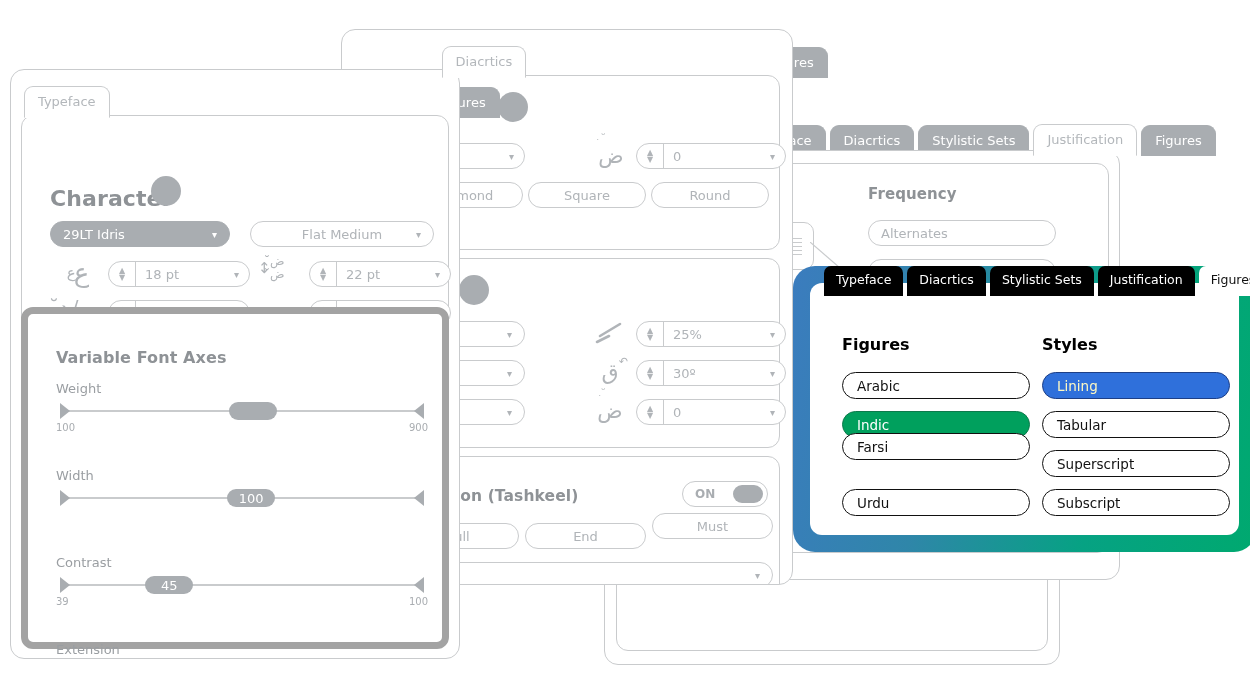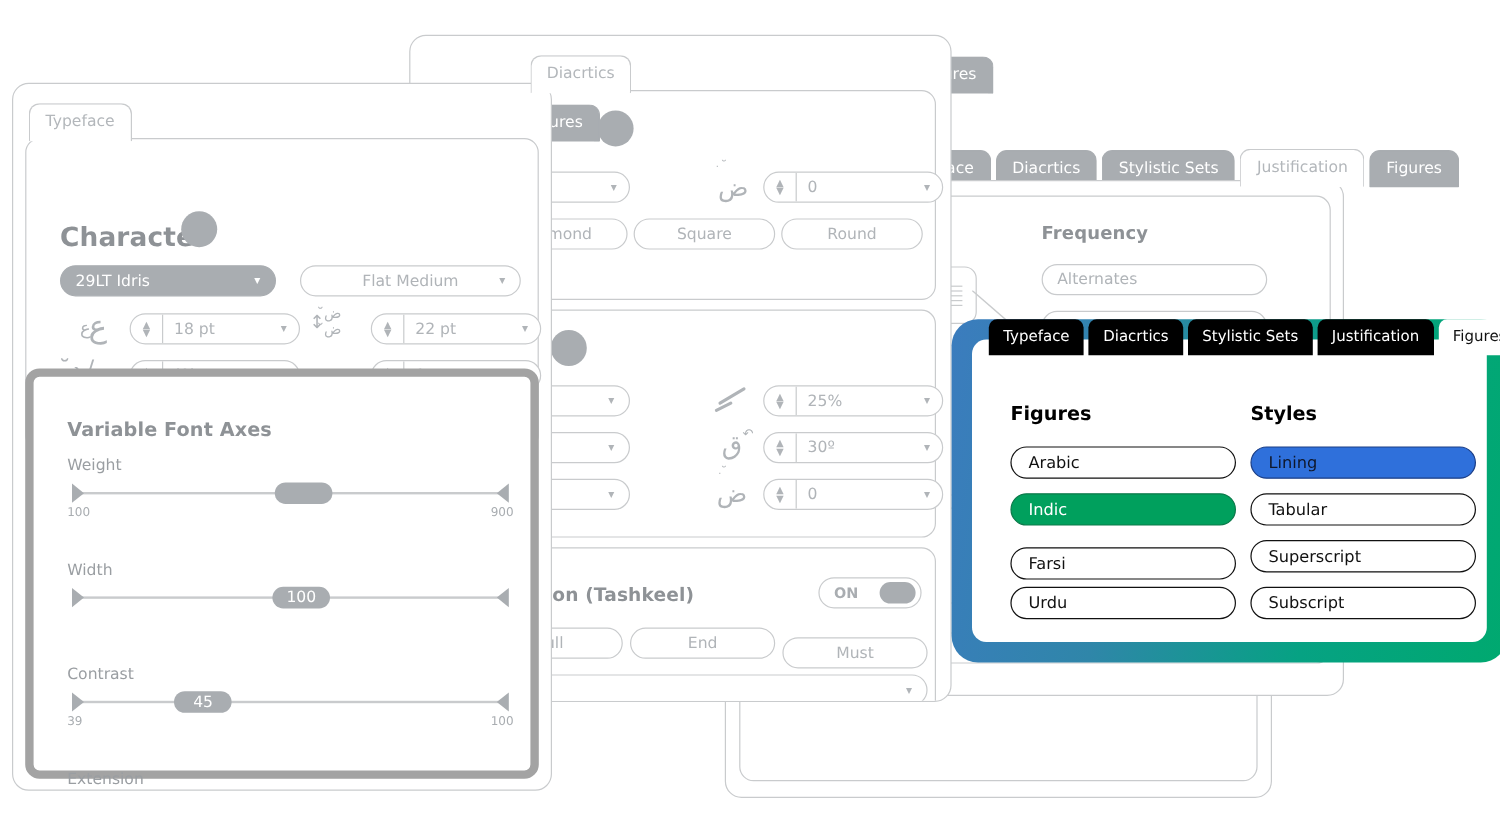--- a/index.html
+++ b/index.html
@@ -130,21 +130,21 @@
   .tab-dark {
     font-size:12.5px; line-height:1; padding:8px 12px 9px 12px;
     border-radius:7px 7px 0 0; background:#000000; color:#ffffff; white-space:nowrap;
   }
   .tab-dark.active { background:#ffffff; color:#111111; }
   .pill-dark {
     border:1.6px solid #111; border-radius:999px; background:#fff; color:#111;
     font-size:13.5px; height:27px; display:flex; align-items:center; padding:0 14px;
   }
   .pill-dark.sel-green { background:#00a05d; border-color:#0c7a4b; color:#fff; }
-  .pill-dark.sel-blue  { background:#2f70db; border-color:#1d3f86; color:#0f172a; }
+  .pill-dark.sel-blue  { background:#2f70db; border-color:#1d3f86; color:#fef9c3; }
   .col-head { font-size:16px; font-weight:bold; color:#000; }
 
   .clip { overflow:hidden; }
 </style>
 </head>
 <body>
 
 <div class="panel clip" style="left:604px; top:240px; width:456px; height:425px;">
 </div>
 <div class="panel-inner clip" style="left:616px; top:256px; width:432px; height:395px;">
@@ -291,21 +291,21 @@
 
   <div style="position:absolute; left:12px; top:426px; width:426px; height:140px; border:1px solid #c9cbcd; border-radius:12px; background:#fff;">
     <div class="sect-title" style="position:absolute; left:20px; top:30px; font-size:15.5px;">Vocalization (Tashkeel)</div>
     <div class="toggle" style="position:absolute; left:327px; top:24px;">
       <span class="t-label">ON</span>
       <span class="t-knob"></span>
     </div>
 
     <div class="pill center" style="position:absolute; left:43px; top:66px; width:121px;">Full</div>
     <div class="pill center" style="position:absolute; left:170px; top:66px; width:121px;">End</div>
-    <div class="pill center" style="position:absolute; left:297px; top:74px; width:121px;">Must</div>
+    <div class="pill center" style="position:absolute; left:297px; top:56px; width:121px;">Must</div>
 
     <div class="pill" style="position:absolute; left:20px; top:105px; width:398px;">
       <span>Standard</span>
       <span class="chev">▾</span>
     </div>
   </div>
 </div>
 
 <div class="tabbar" style="left:24px; top:86px; width:430px;">
   <div class="tab active">Typeface</div>
@@ -446,21 +446,21 @@
       <div class="tab-dark">Typeface</div>
       <div class="tab-dark">Diacrtics</div>
       <div class="tab-dark">Stylistic Sets</div>
       <div class="tab-dark">Justification</div>
       <div class="tab-dark active">Figures</div>
     </div>
 
     <div class="col-head" style="position:absolute; left:32px; top:52px;">Figures</div>
     <div class="pill-dark" style="position:absolute; left:32px; top:89px; width:188px;">Arabic</div>
     <div class="pill-dark sel-green" style="position:absolute; left:32px; top:128px; width:188px;">Indic</div>
-    <div class="pill-dark" style="position:absolute; left:32px; top:173px; width:188px;text-align:center;">Farsi</div>
+    <div class="pill-dark" style="position:absolute; left:32px; top:150px; width:188px;text-align:center;">Farsi</div>
     <div class="pill-dark" style="position:absolute; left:32px; top:206px; width:188px;">Urdu</div>
 
     <div class="col-head" style="position:absolute; left:232px; top:52px;">Styles</div>
     <div class="pill-dark sel-blue" style="position:absolute; left:232px; top:89px; width:188px;">Lining</div>
     <div class="pill-dark" style="position:absolute; left:232px; top:128px; width:188px;">Tabular</div>
     <div class="pill-dark" style="position:absolute; left:232px; top:206px; width:188px;">Subscript</div>
     <div class="pill-dark" style="position:absolute; left:232px; top:167px; width:188px;">Superscript</div>
   </div>
 </div>
 

